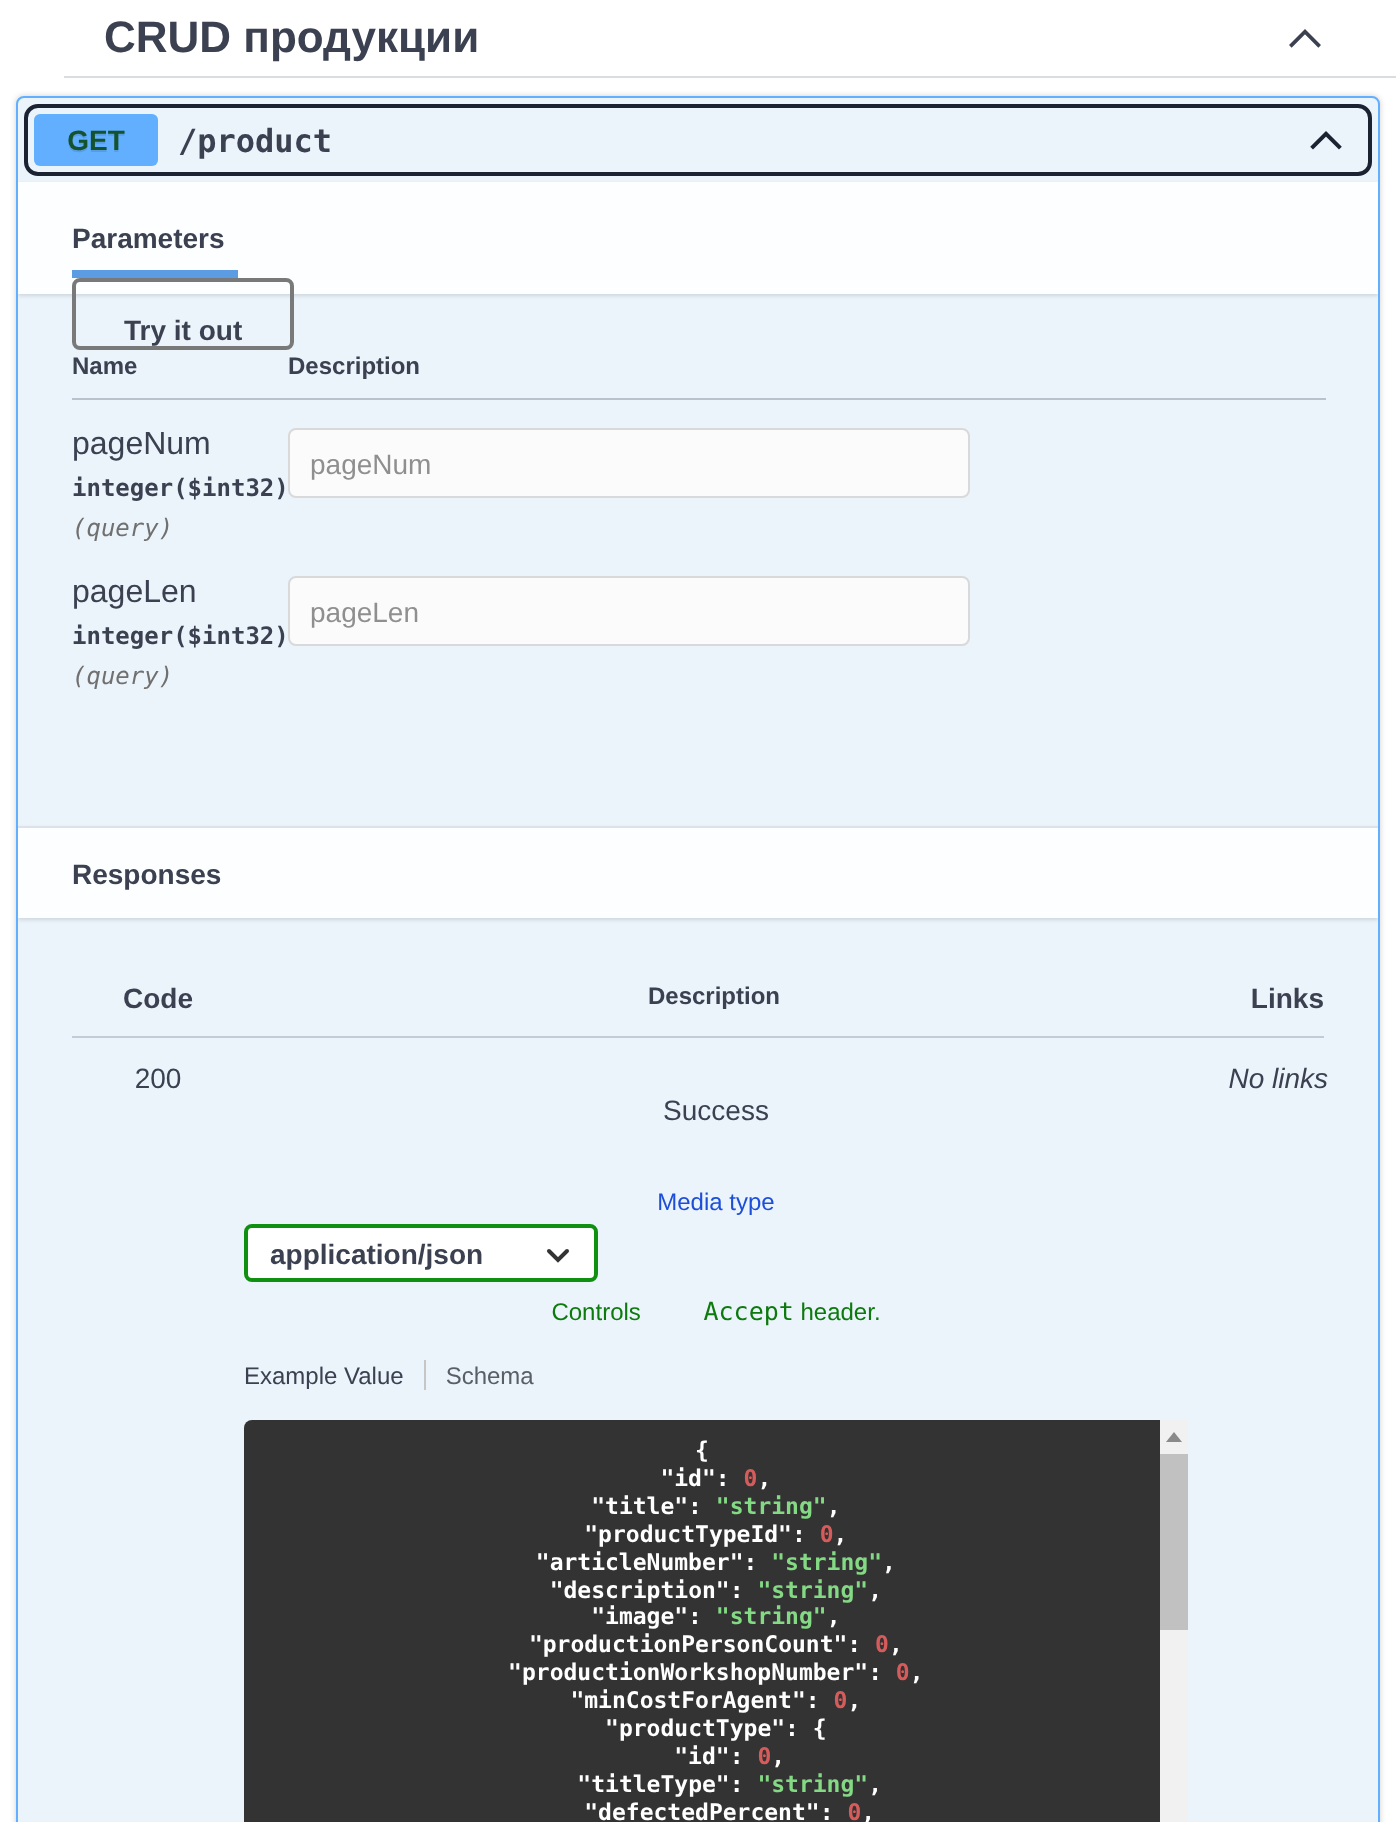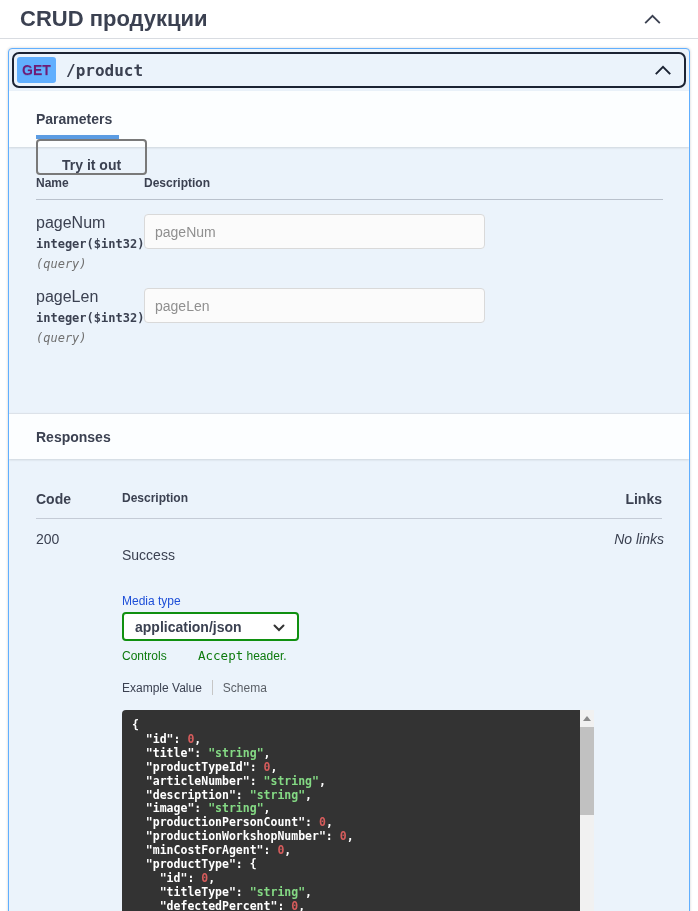--- a/index.html
+++ b/index.html
@@ -2,32 +2,32 @@
 <html><head>
 <meta charset="utf-8">
 <style>
   * { box-sizing: border-box; margin: 0; padding: 0; }
   html, body { width: 698px; height: 911px; overflow: hidden; background: #fff; }
   body { font-family: "Liberation Sans", sans-serif; color: #3b4151; }
   .mono { font-family: "DejaVu Sans Mono", monospace; margin-left: 28px; }
 
   
   .tag-header { height: 39px; display: flex; align-items: center;
-    padding: 0 36px 0 20px; border-bottom: 1px solid #d9dce1; cursor: pointer; }
+    padding: 0 36px 0 20px; border-bottom: 1px solid #d9dce1; cursor: pointer; margin-left: 32px; }
   .tag-title { font-size: 22px; font-weight: bold; color: #3b4151; }
   .tag-header .chev { margin-left: auto; display: flex; }
 
   
   .opblock { margin: 9px 8px 0; border: 1px solid #61affe; border-radius: 4px;
     background: #ebf3fb; box-shadow: 0 0 3px rgba(0,0,0,.19); overflow: hidden; }
 
   .op-summary { margin: 3px; border: 2px solid #1b2333; border-radius: 7px;
     padding: 3px 12px 3px 3px; display: flex; align-items: center; gap: 10px; cursor: pointer; }
-  .method-badge { background: #61affe; color: #701a75; font-weight: bold; font-size: 14px;
-    width: 39px; padding: 5px 0; text-align: center; border-radius: 3px;
+  .method-badge { background: #61affe; color: #14532d; font-weight: bold; font-size: 14px;
+    width: 62px; padding: 5px 0; text-align: center; border-radius: 3px;
     text-shadow: 0 1px 0 rgba(0,0,0,.1); }
   .op-path { font-family: "DejaVu Sans Mono", monospace; font-weight: bold;
     font-size: 16px; color: #3b4151; }
   .op-summary .chev { margin-left: auto; display: flex; }
 
   
   .sec-header { background: rgba(255,255,255,.85); box-shadow: 0 1px 2px rgba(0,0,0,.12); }
   .params-header { height: 56px; padding: 14px 22px 0 27px;
     display: flex; align-items: flex-start; justify-content: space-between; flex-direction: column; }
   .tab-item { font-size: 14px; font-weight: bold; color: #3b4151; margin-top: 6px;
@@ -50,21 +50,21 @@
     font-size: 12px; color: #707070; margin-top: 6px; }
   .param-input { width: 341px; height: 35px; border: 1px solid #d9d9d9; border-radius: 4px;
     background: #fbfbfb; padding: 0 10px; font-family: "Liberation Sans", sans-serif;
     font-size: 14px; color: #3b4151; }
   .param-input::placeholder { color: #8f8f8f; }
 
   
   .resp-header { height: 46px; display: flex; align-items: center; padding: 16px 27px;
     border-top: 1px solid #dce2e9; font-size: 14px; font-weight: bold; color: #3b4151; }
   .resp-body { padding: 32px 27px 0; }
-  .cols-3 { display: grid; grid-template-columns: 86px 1fr 70px; align-items: start; }
+  .cols-3 { display: grid; grid-template-columns: 86px 1fr 70px; align-items: start; text-align: center; }
   .code-head { font-size: 14px; font-weight: bold; }
   .links-head { font-size: 14px; font-weight: bold; justify-self: end; }
   .thr2 { border-bottom: 1px solid rgba(59,65,81,.22); margin-top: 11px; }
   .resp-row { margin-top: 12px; font-size: 14px; color: #3b4151; }
   .resp-links { justify-self: end; font-style: italic; }
   .resp-desc { margin-top: 16px; font-size: 14px; }
 
   .media-block { margin-top: 31px; }
   .media-label { font-size: 12px; color: #1d4ed8; }
   .media-select { margin-top: 4px; width: 177px; height: 29px; background: #fff;

